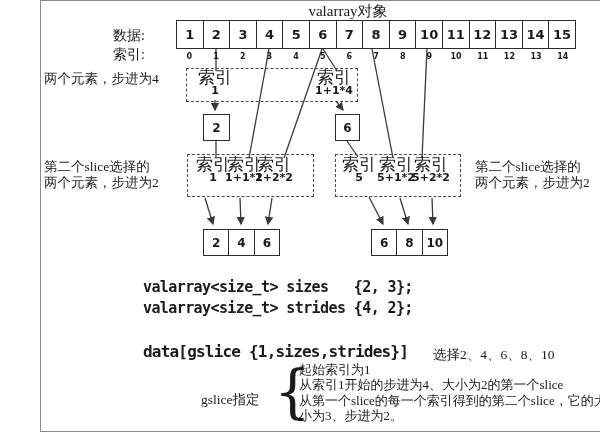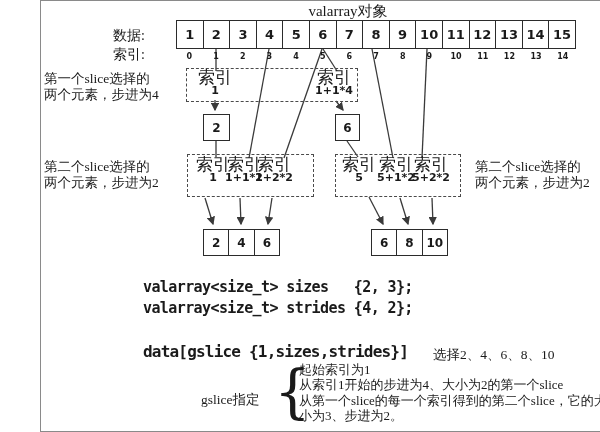--- a/index.html
+++ b/index.html
@@ -179,21 +179,20 @@
     <div class="cell">4</div>
     <div class="cell">6</div>
   </div>
   <div class="abs resarr" style="left:330px;top:228px;width:77px;height:27px;">
     <div class="cell">6</div>
     <div class="cell">8</div>
     <div class="cell">10</div>
   </div>
 
   <div class="abs sidelab" style="left:3px;top:70px;width:118px;">
-    <div>第一个slice选择的</div>
     <div>两个元素，步进为4</div>
   </div>
   <div class="abs sidelab" style="left:3px;top:158px;width:118px;">
     <div>第二个slice选择的</div>
     <div>两个元素，步进为2</div>
   </div>
   <div class="abs sidelab" style="left:434px;top:158px;width:120px;">
     <div>第二个slice选择的</div>
     <div>两个元素，步进为2</div>
   </div>

